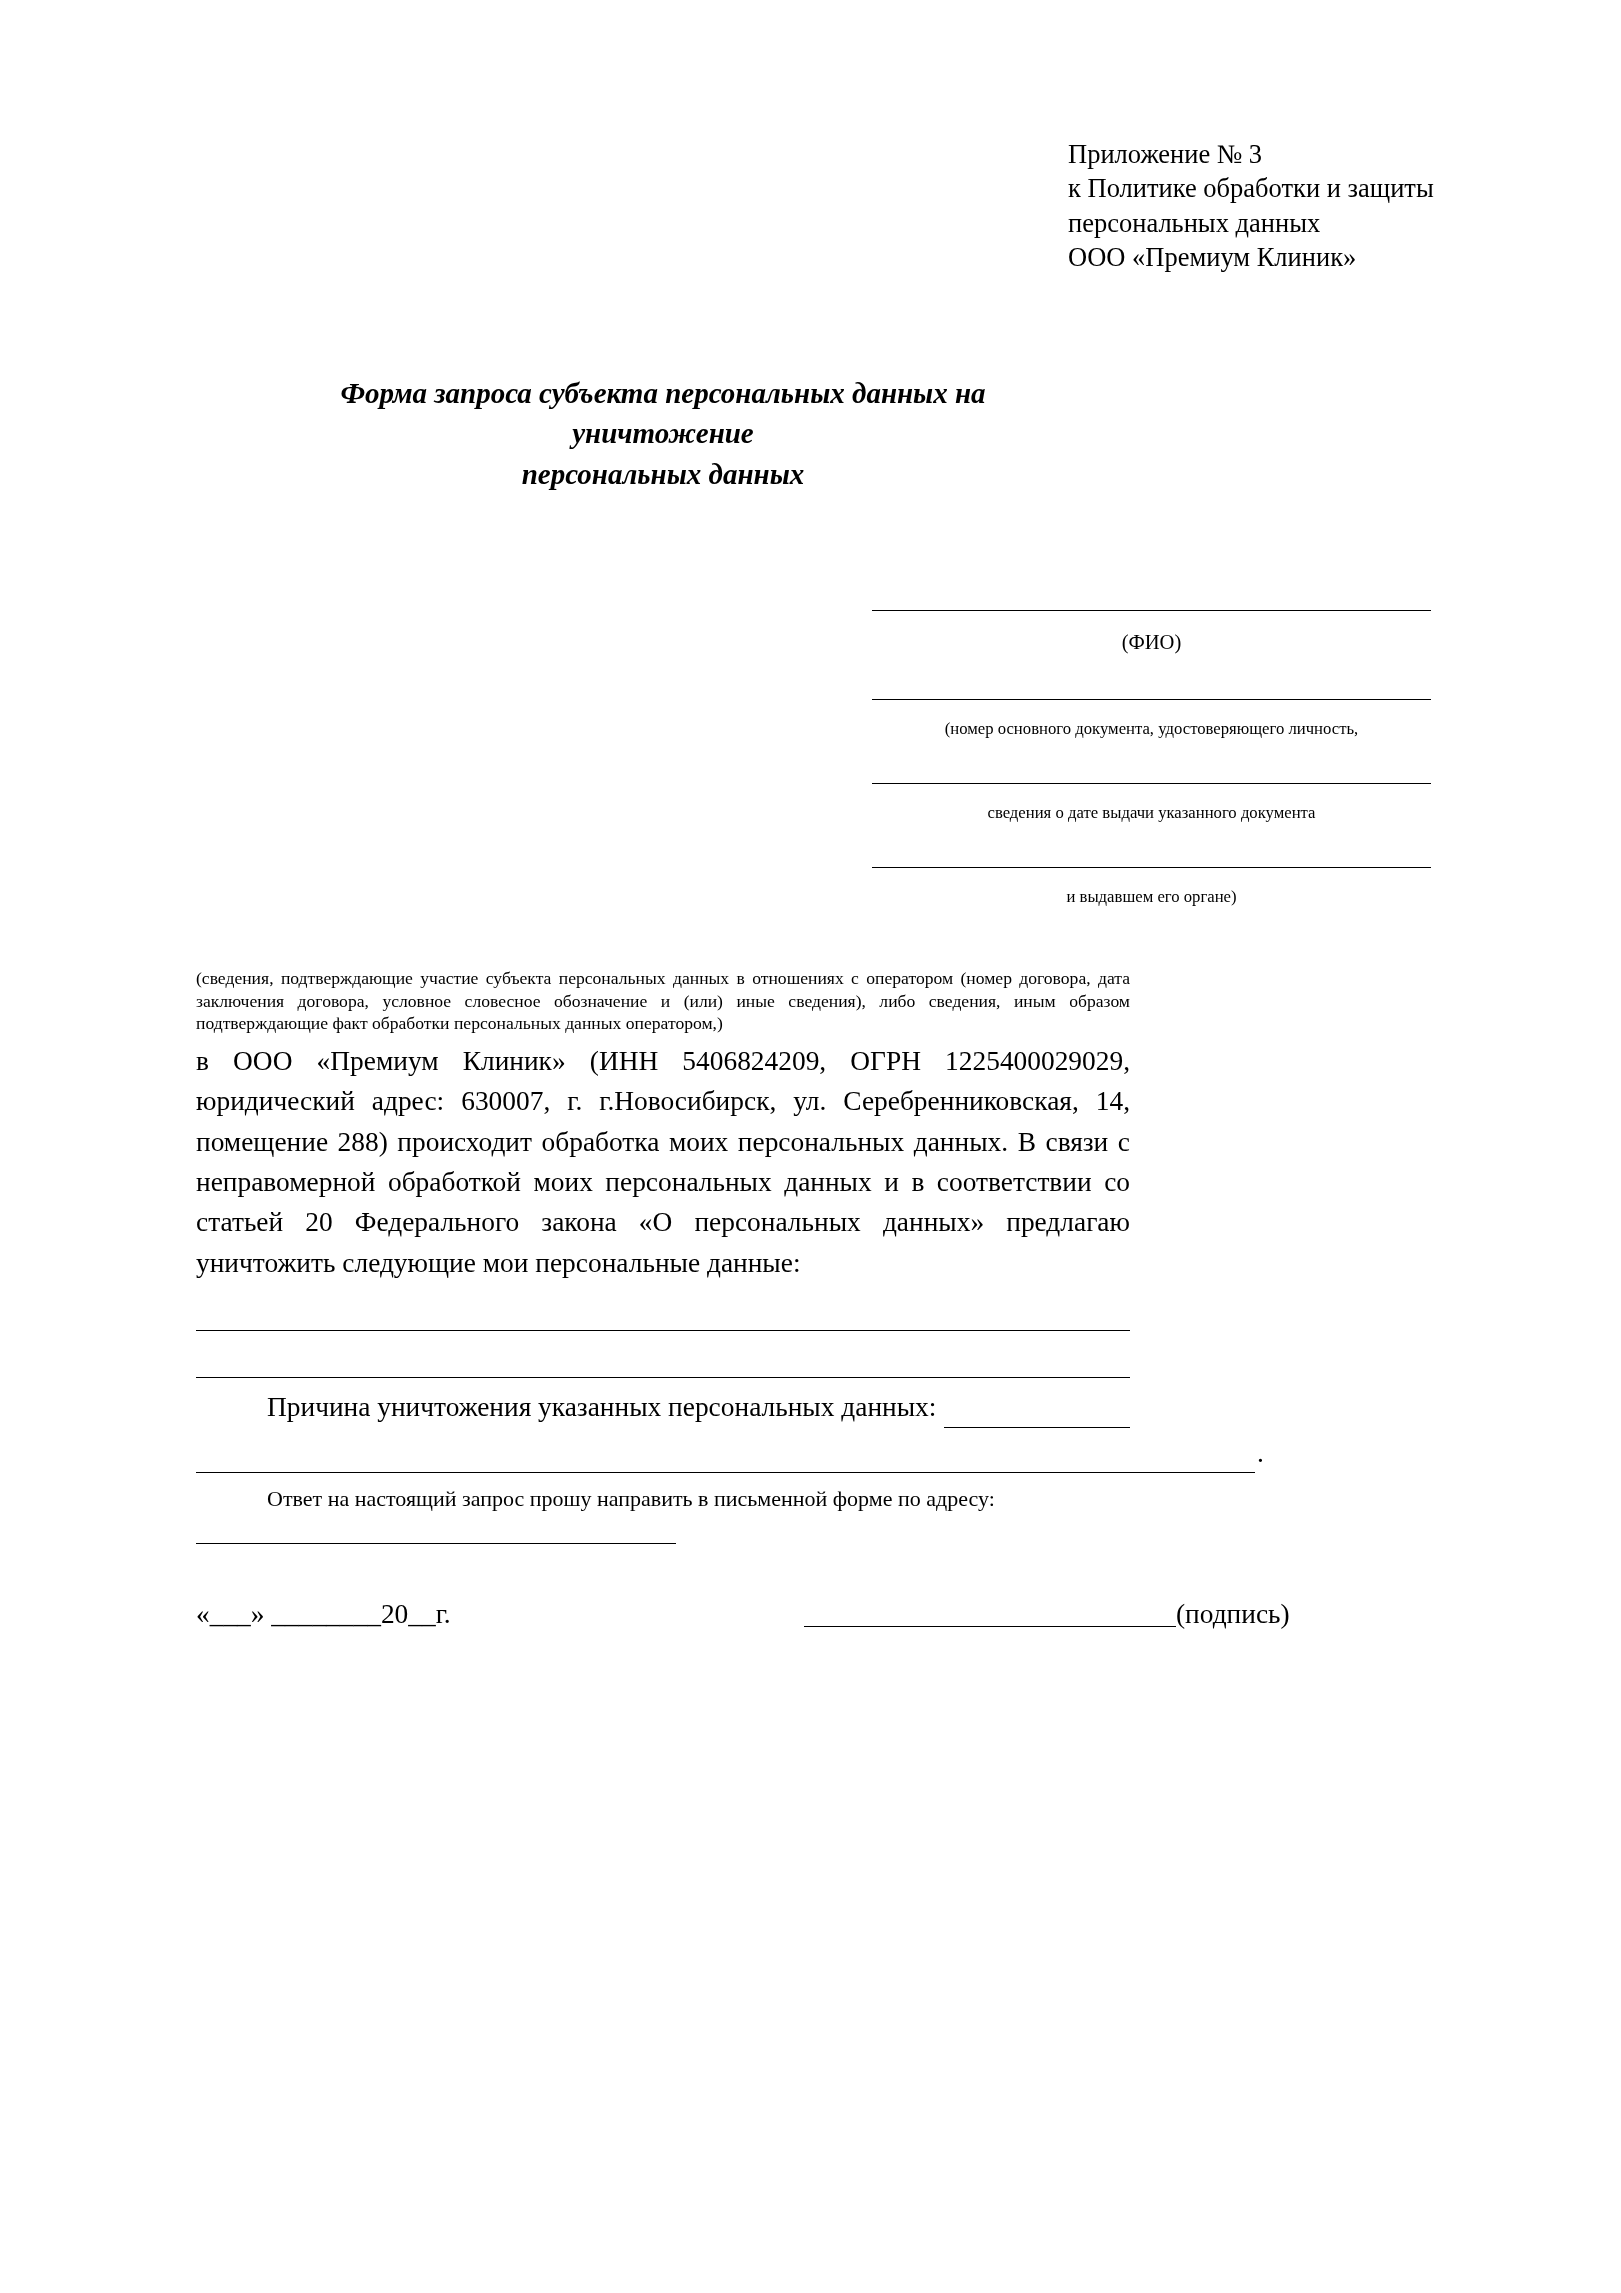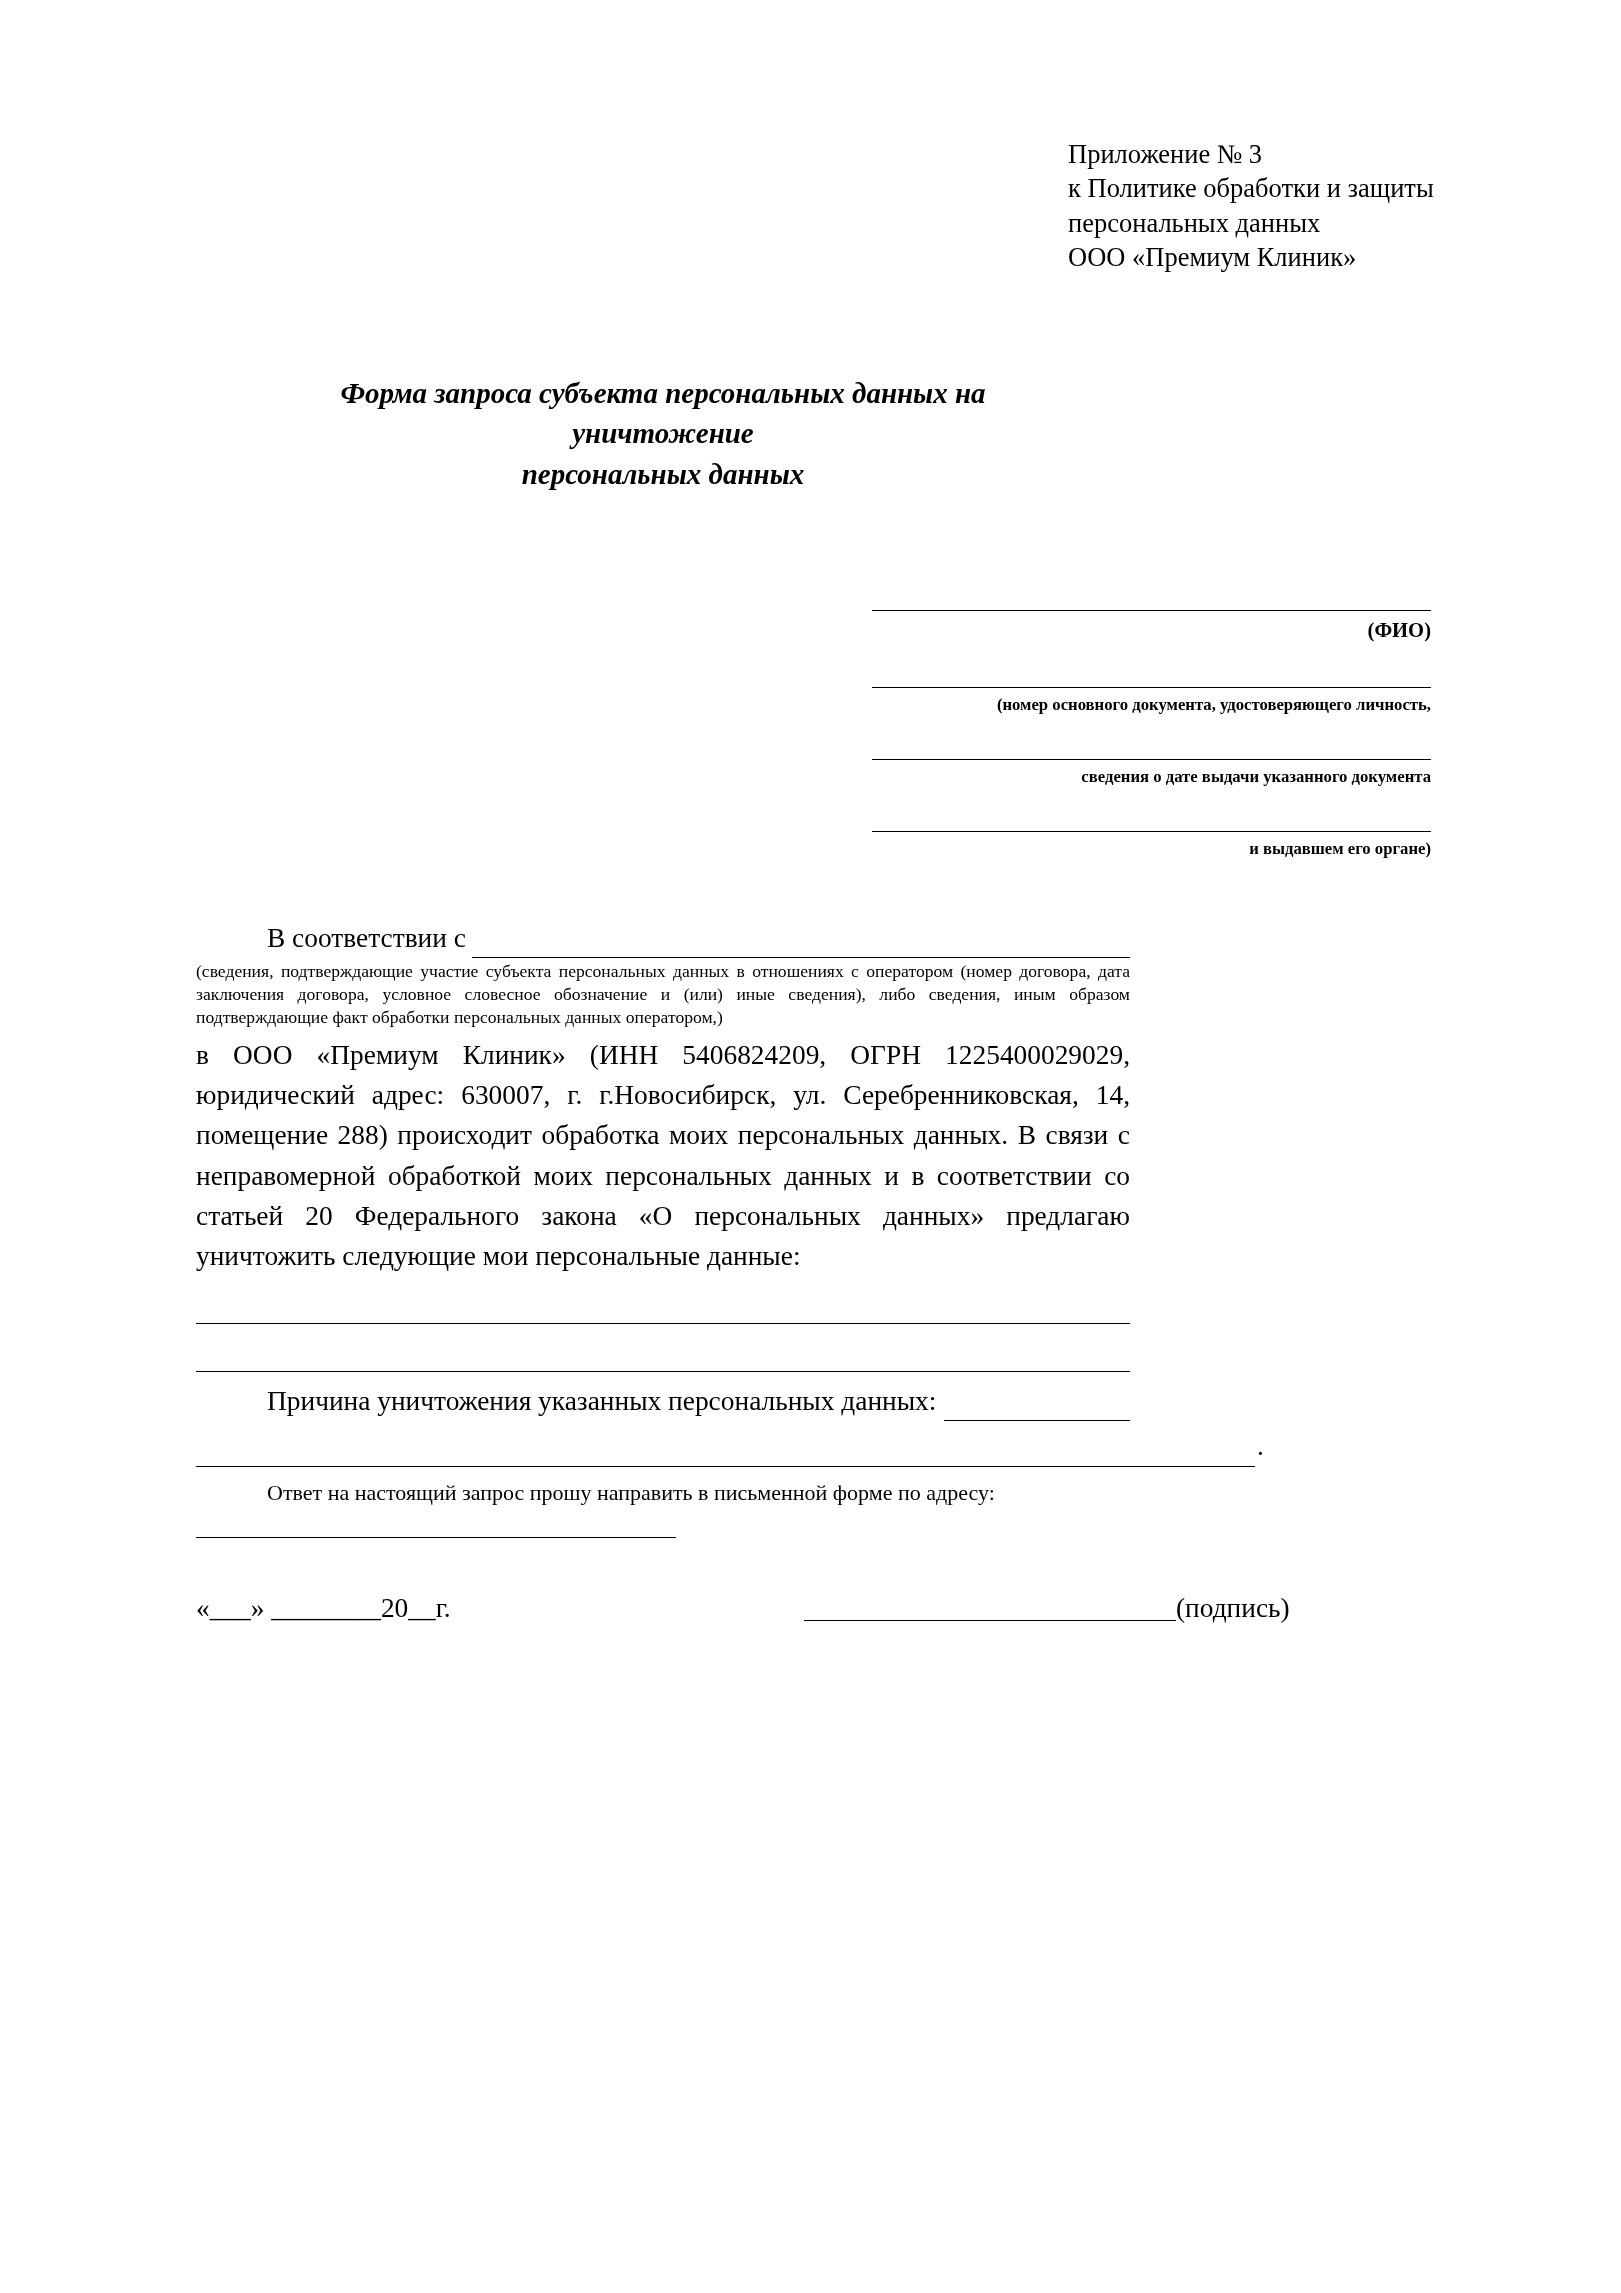--- a/index.html
+++ b/index.html
@@ -50,26 +50,25 @@
   }
   .addressee .to-line { margin-bottom: 3.9px; }
   .addressee .from-label { margin-bottom: 2px; }
 
   .fill-line {
     border-bottom: 1.5px solid #000;
     height: 25.5px;
     width: 100%;
   }
   .caption {
-    text-align: right;
+    text-align: center;
     font-size: 16.7px;
     line-height: 1.25;
-    margin-top: 7px;
+    margin-top: 19px;
     margin-bottom: 17.6px;
-    font-weight: bold;
   }
   .caption.large { font-size: 20.6px; }
 
   
   .body-sec {
     margin-top: 59px;
     font-size: 27.4px;
     line-height: 1.45;
   }
   .inline-row {
@@ -191,25 +190,20 @@
 
     <div class="fill-line"></div>
     <div class="caption">сведения о дате выдачи указанного документа</div>
 
     <div class="fill-line"></div>
     <div class="caption">и выдавшем его органе)</div>
   </div>
 
   <div class="body-sec">
 
-    <div class="inline-row">
-      <span class="indent"></span>
-      <span>В соответствии с</span>
-      <span class="grow-line"></span>
-    </div>
 
     <div class="small-note">(сведения, подтверждающие участие субъекта персональных данных в отношениях с оператором (номер договора, дата заключения договора, условное словесное обозначение и (или) иные сведения), либо сведения, иным образом подтверждающие факт обработки персональных данных оператором,)</div>
 
     <div class="para">в ООО «Премиум Клиник» (ИНН 5406824209, ОГРН 1225400029029, юридический адрес: 630007, г. г.Новосибирск, ул. Серебренниковская, 14, помещение 288) происходит обработка моих персональных данных. В связи с неправомерной обработкой моих персональных данных и в соответствии со статьей 20 Федерального закона «О персональных данных» предлагаю уничтожить следующие мои персональные данные:</div>
 
     <div class="blank-full"></div>
     <div class="blank-full"></div>
 
     <div class="reason-row">
       <span class="indent"></span>

